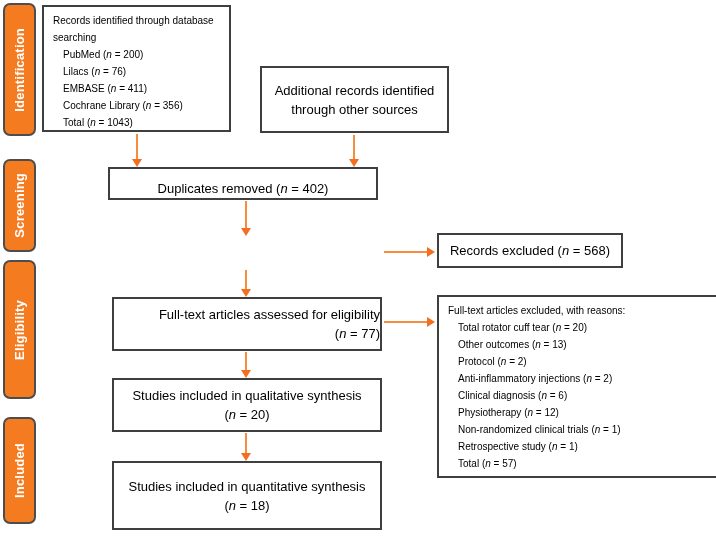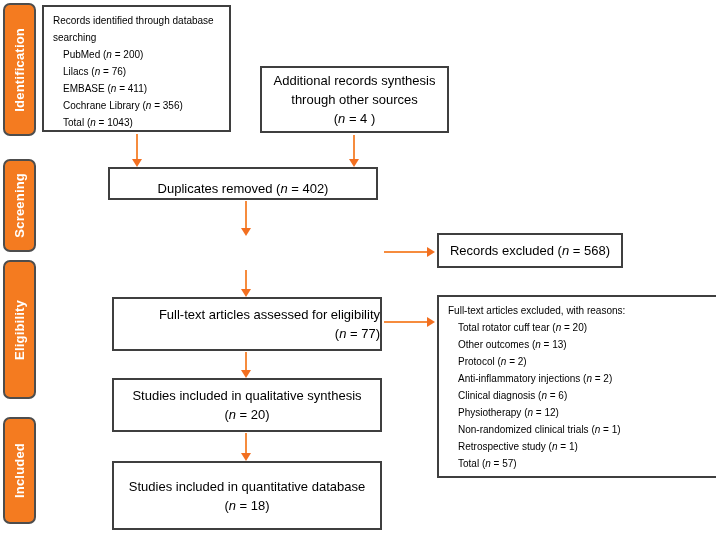--- a/index.html
+++ b/index.html
@@ -84,23 +84,22 @@
         <div class="indent-line">PubMed (<i>n</i> = 200)</div>
         <div class="indent-line">Lilacs (<i>n</i> = 76)</div>
         <div class="indent-line">EMBASE (<i>n</i> = 411)</div>
         <div class="indent-line">Cochrane Library (<i>n</i> = 356)</div>
         <div class="indent-line">Total (<i>n</i> = 1043)</div>
       </div>
   </div>
 
   <div class="box center-box box-additional">
     <div class="lines">
-        <div class="center-line">Additional records synthesis</div>
+        <div class="center-line">Additional records identified</div>
         <div class="center-line">through other sources</div>
-        <div class="center-line">(<i>n</i> = 4 )</div>
       </div>
   </div>
 
   <div class="box center-box box-duplicates">
     <div class="center-line">Duplicates removed (<i>n</i> = 402)</div>
   </div>
 
 
   <div class="box center-box box-excluded">
     <div class="center-line">Records excluded (<i>n</i> = 568)</div>
@@ -130,21 +129,21 @@
 
   <div class="box center-box box-qualitative">
     <div class="lines">
         <div class="center-line">Studies included in qualitative synthesis</div>
         <div class="center-line">(<i>n</i> = 20)</div>
       </div>
   </div>
 
   <div class="box center-box box-quantitative">
     <div class="lines">
-        <div class="center-line">Studies included in quantitative database</div>
+        <div class="center-line">Studies included in quantitative synthesis</div>
         <div class="center-line">(<i>n</i> = 18)</div>
       </div>
   </div>
 
   <div class="arrow-v a1">
       <span class="line"></span>
       <span class="head"></span>
     </div>
   <div class="arrow-v a2">
       <span class="line"></span>

